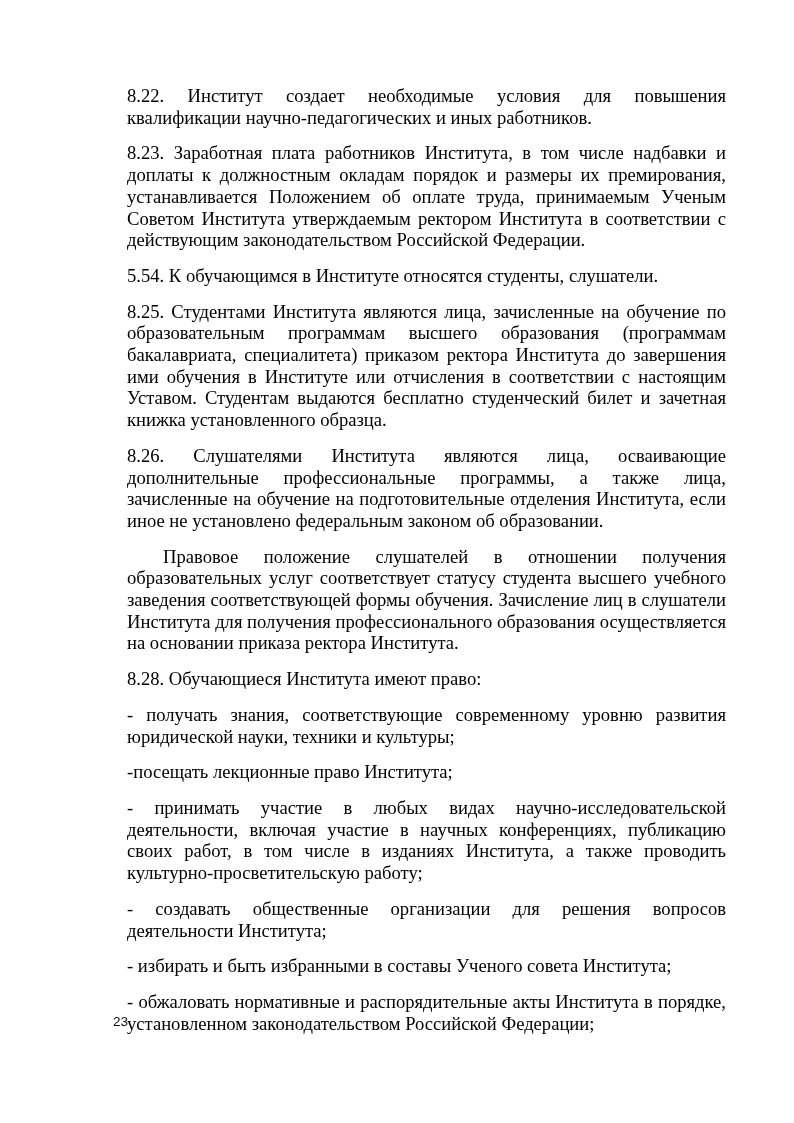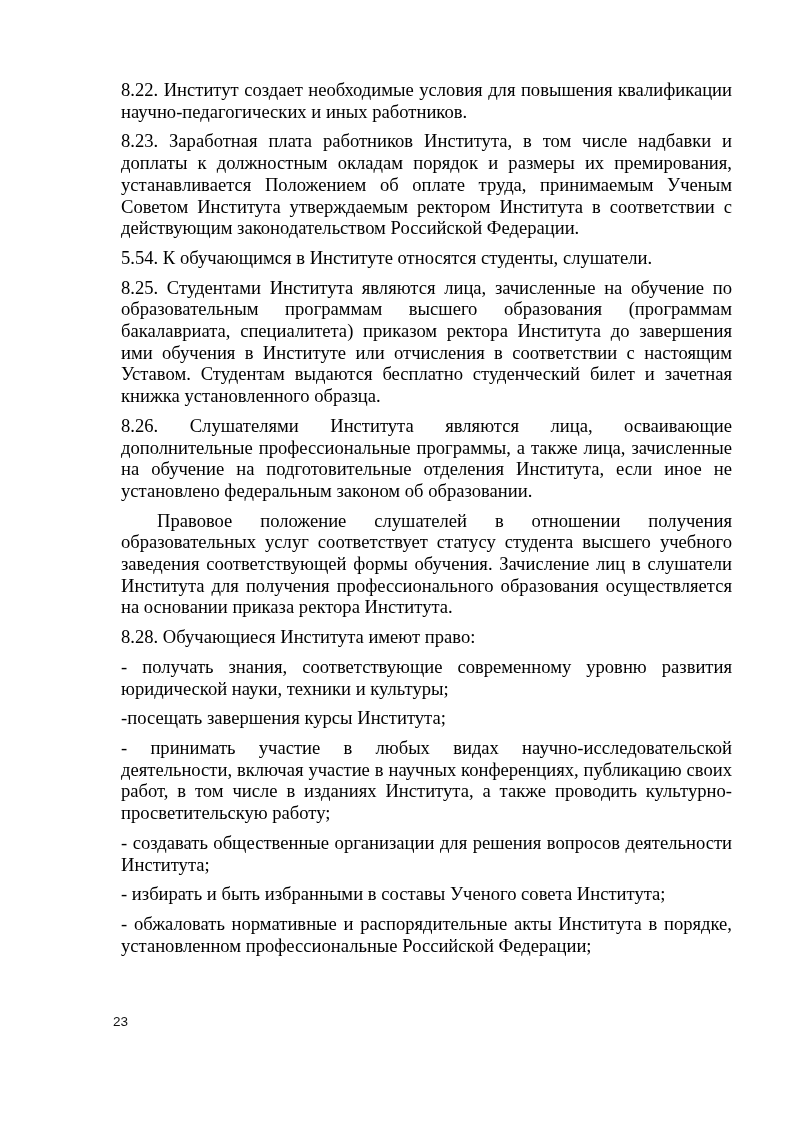--- a/index.html
+++ b/index.html
@@ -27,21 +27,21 @@
     left: 113px;
     top: 71px;
     width: 627px;
     font-family: "Liberation Serif", "DejaVu Serif", serif;
     font-size: 18.6px;
     line-height: 21.7px;
     text-align: justify;
     color: #000000;
   }
   .text-block p {
-    margin: 8px;
+    margin: 14px;
     padding: 0;
   }
   .text-block p.indent {
     text-indent: 36px;
   }
   .page-number {
     position: absolute;
     left: 113px;
     top: 1014px;
     width: 627px;
@@ -56,20 +56,20 @@
 <div class="page">
   <div class="text-block">
     <p>8.22. Институт создает необходимые условия для повышения квалификации научно-педагогических и иных работников.</p>
     <p>8.23. Заработная плата работников Института, в том числе надбавки и доплаты к должностным окладам порядок и размеры их премирования, устанавливается Положением об оплате труда, принимаемым Ученым Советом Института утверждаемым ректором Института в соответствии с действующим законодательством Российской Федерации.</p>
     <p>5.54. К обучающимся в Институте относятся студенты, слушатели.</p>
     <p>8.25. Студентами Института являются лица, зачисленные на обучение по образовательным программам высшего образования (программам бакалавриата, специалитета) приказом ректора Института до завершения ими обучения в Институте или отчисления в соответствии с настоящим Уставом. Студентам выдаются бесплатно студенческий билет и зачетная книжка установленного образца.</p>
     <p>8.26. Слушателями Института являются лица, осваивающие дополнительные профессиональные программы, а также лица, зачисленные на обучение на подготовительные отделения Института, если иное не установлено федеральным законом об образовании.</p>
     <p class="indent">Правовое положение слушателей в отношении получения образовательных услуг соответствует статусу студента высшего учебного заведения соответствующей формы обучения. Зачисление лиц в слушатели Института для получения профессионального образования осуществляется на основании приказа ректора Института.</p>
     <p>8.28. Обучающиеся Института имеют право:</p>
     <p>- получать знания, соответствующие современному уровню развития юридической науки, техники и культуры;</p>
-    <p>-посещать завершения курсы Института;</p>
+    <p>-посещать лекционные право Института;</p>
     <p>- принимать участие в любых видах научно-исследовательской деятельности, включая участие в научных конференциях, публикацию своих работ, в том числе в изданиях Института, а также проводить культурно-просветительскую работу;</p>
     <p>- создавать общественные организации для решения вопросов деятельности Института;</p>
     <p>- избирать и быть избранными в составы Ученого совета Института;</p>
-    <p>- обжаловать нормативные и распорядительные акты Института в порядке, установленном профессиональные Российской Федерации;</p>
+    <p>- обжаловать нормативные и распорядительные акты Института в порядке, установленном законодательством Российской Федерации;</p>
   </div>
   <div class="page-number">23</div>
 </div>
 
 </body></html>

